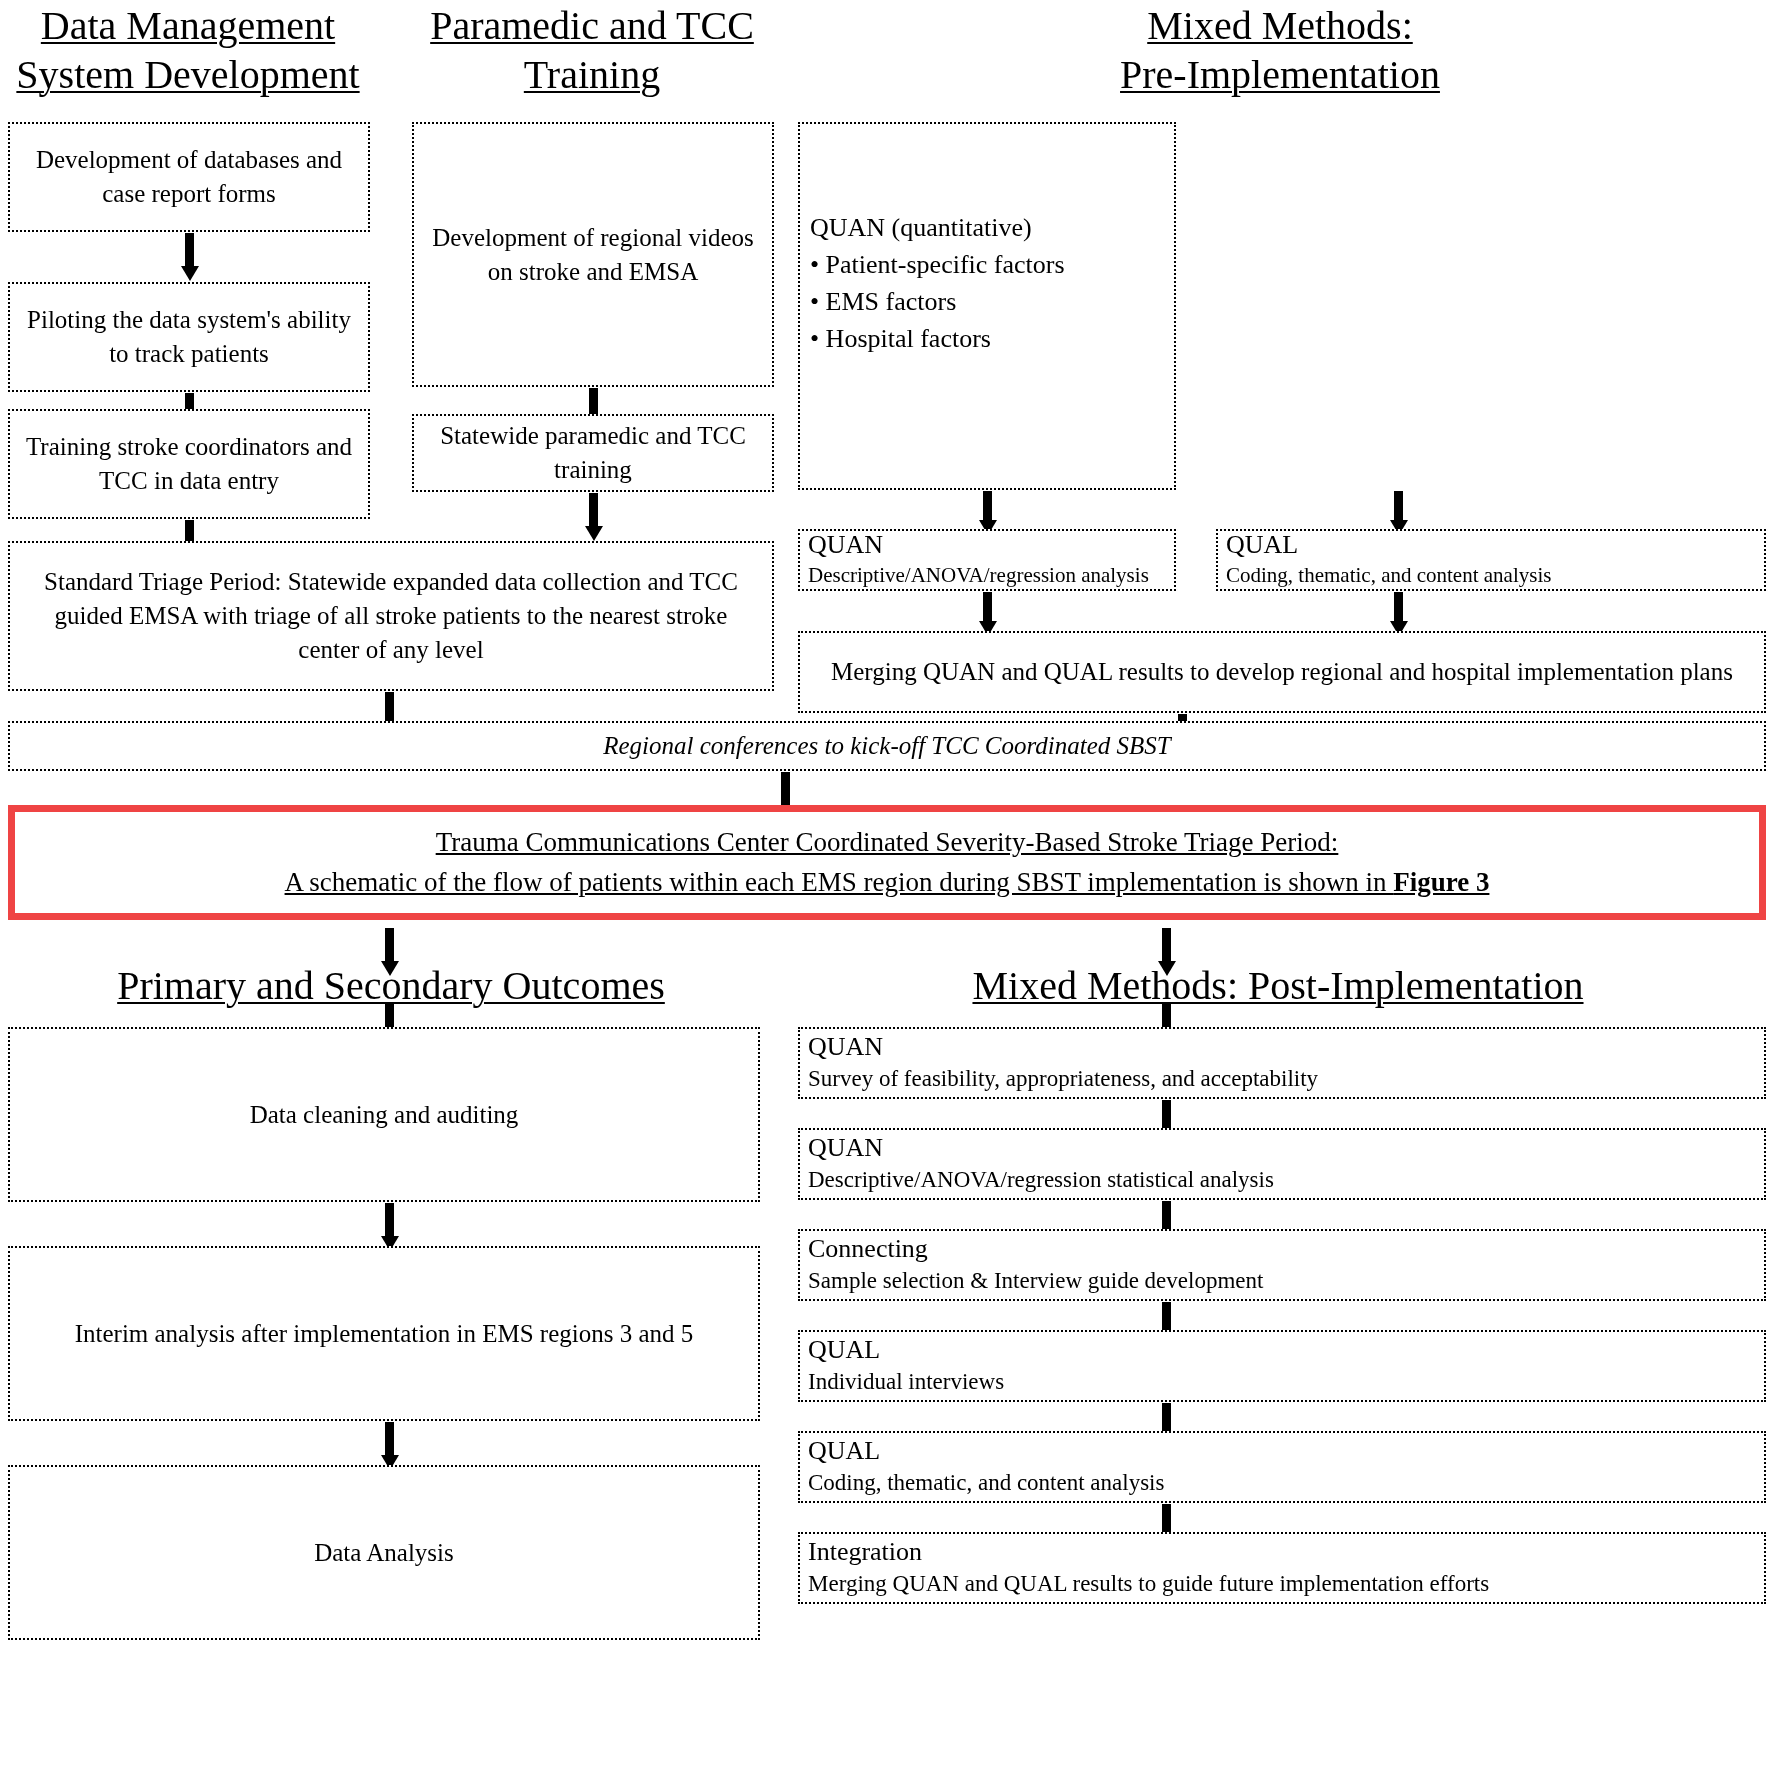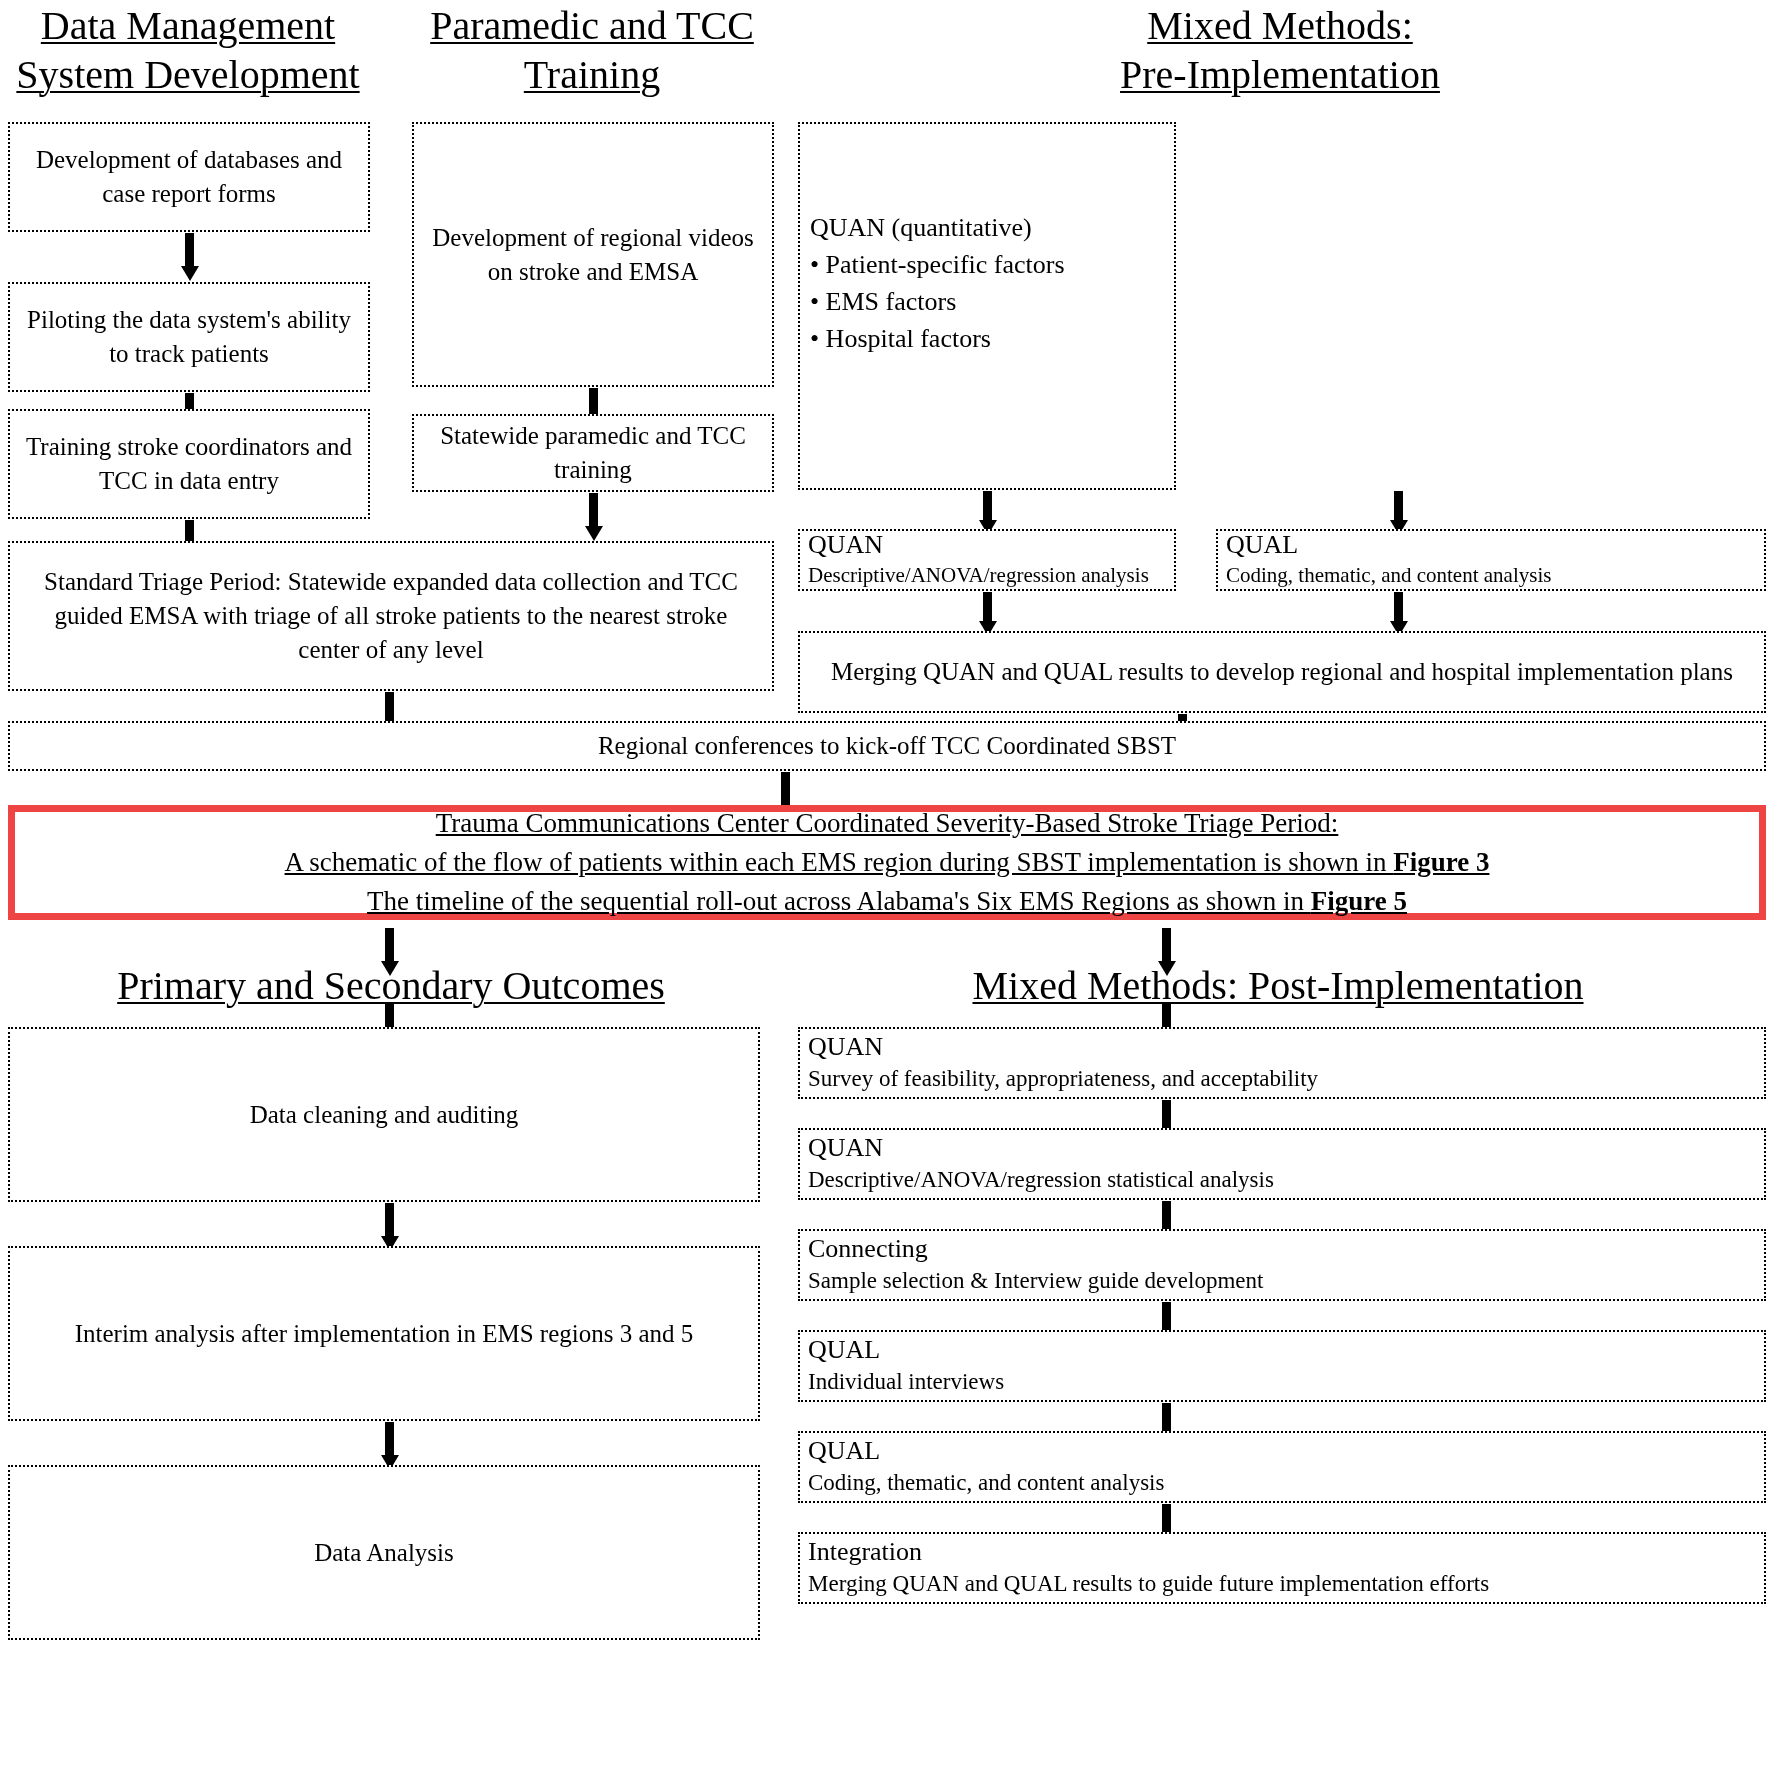--- a/index.html
+++ b/index.html
@@ -212,38 +212,35 @@
 
   <div class="box" style="left:798px; top:631px; width:968px; height:82px;">
     <div class="inner">Merging QUAN and QUAL results to develop regional and hospital implementation plans</div>
   </div>
 
   <div class="arrow" style="left:1174px; top:714px; height:48px;">
     <div class="shaft" style="height:33px;"></div>
     <div class="head" style="top:33px;"></div>
   </div>
 
-  <div class="box" style="left:8px; top:721px; width:1758px; height:50px;">
+  <div class="box" style="left:8px; top:721px; width:1758px; height:50px;font-style:italic;">
     <div class="inner">Regional conferences to kick-off TCC Coordinated SBST</div>
   </div>
 
   <div class="arrow" style="left:777px; top:772px; height:48px;">
     <div class="shaft" style="height:33px;"></div>
     <div class="head" style="top:33px;"></div>
   </div>
 
   <div class="box solid" style="left:8px; top:805px; width:1758px; height:115px;">
     <div class="inner bigcenter">
       <div>Trauma Communications Center Coordinated Severity-Based Stroke Triage Period:</div>
       <div>
         <span>A schematic of the flow of patients within each EMS region during SBST implementation is shown in </span><b>Figure 3</b>
       </div>
-      <div>
-        <span>The timeline of the sequential roll-out across Alabama's Six EMS Regions as shown in </span><b>Figure 5</b>
-      </div>
     </div>
   </div>
 
   <div class="arrow" style="left:381px; top:928px; height:48px;">
     <div class="shaft" style="height:33px;"></div>
     <div class="head" style="top:33px;"></div>
   </div>
   <div class="arrow" style="left:1158px; top:928px; height:48px;">
     <div class="shaft" style="height:33px;"></div>
     <div class="head" style="top:33px;"></div>

